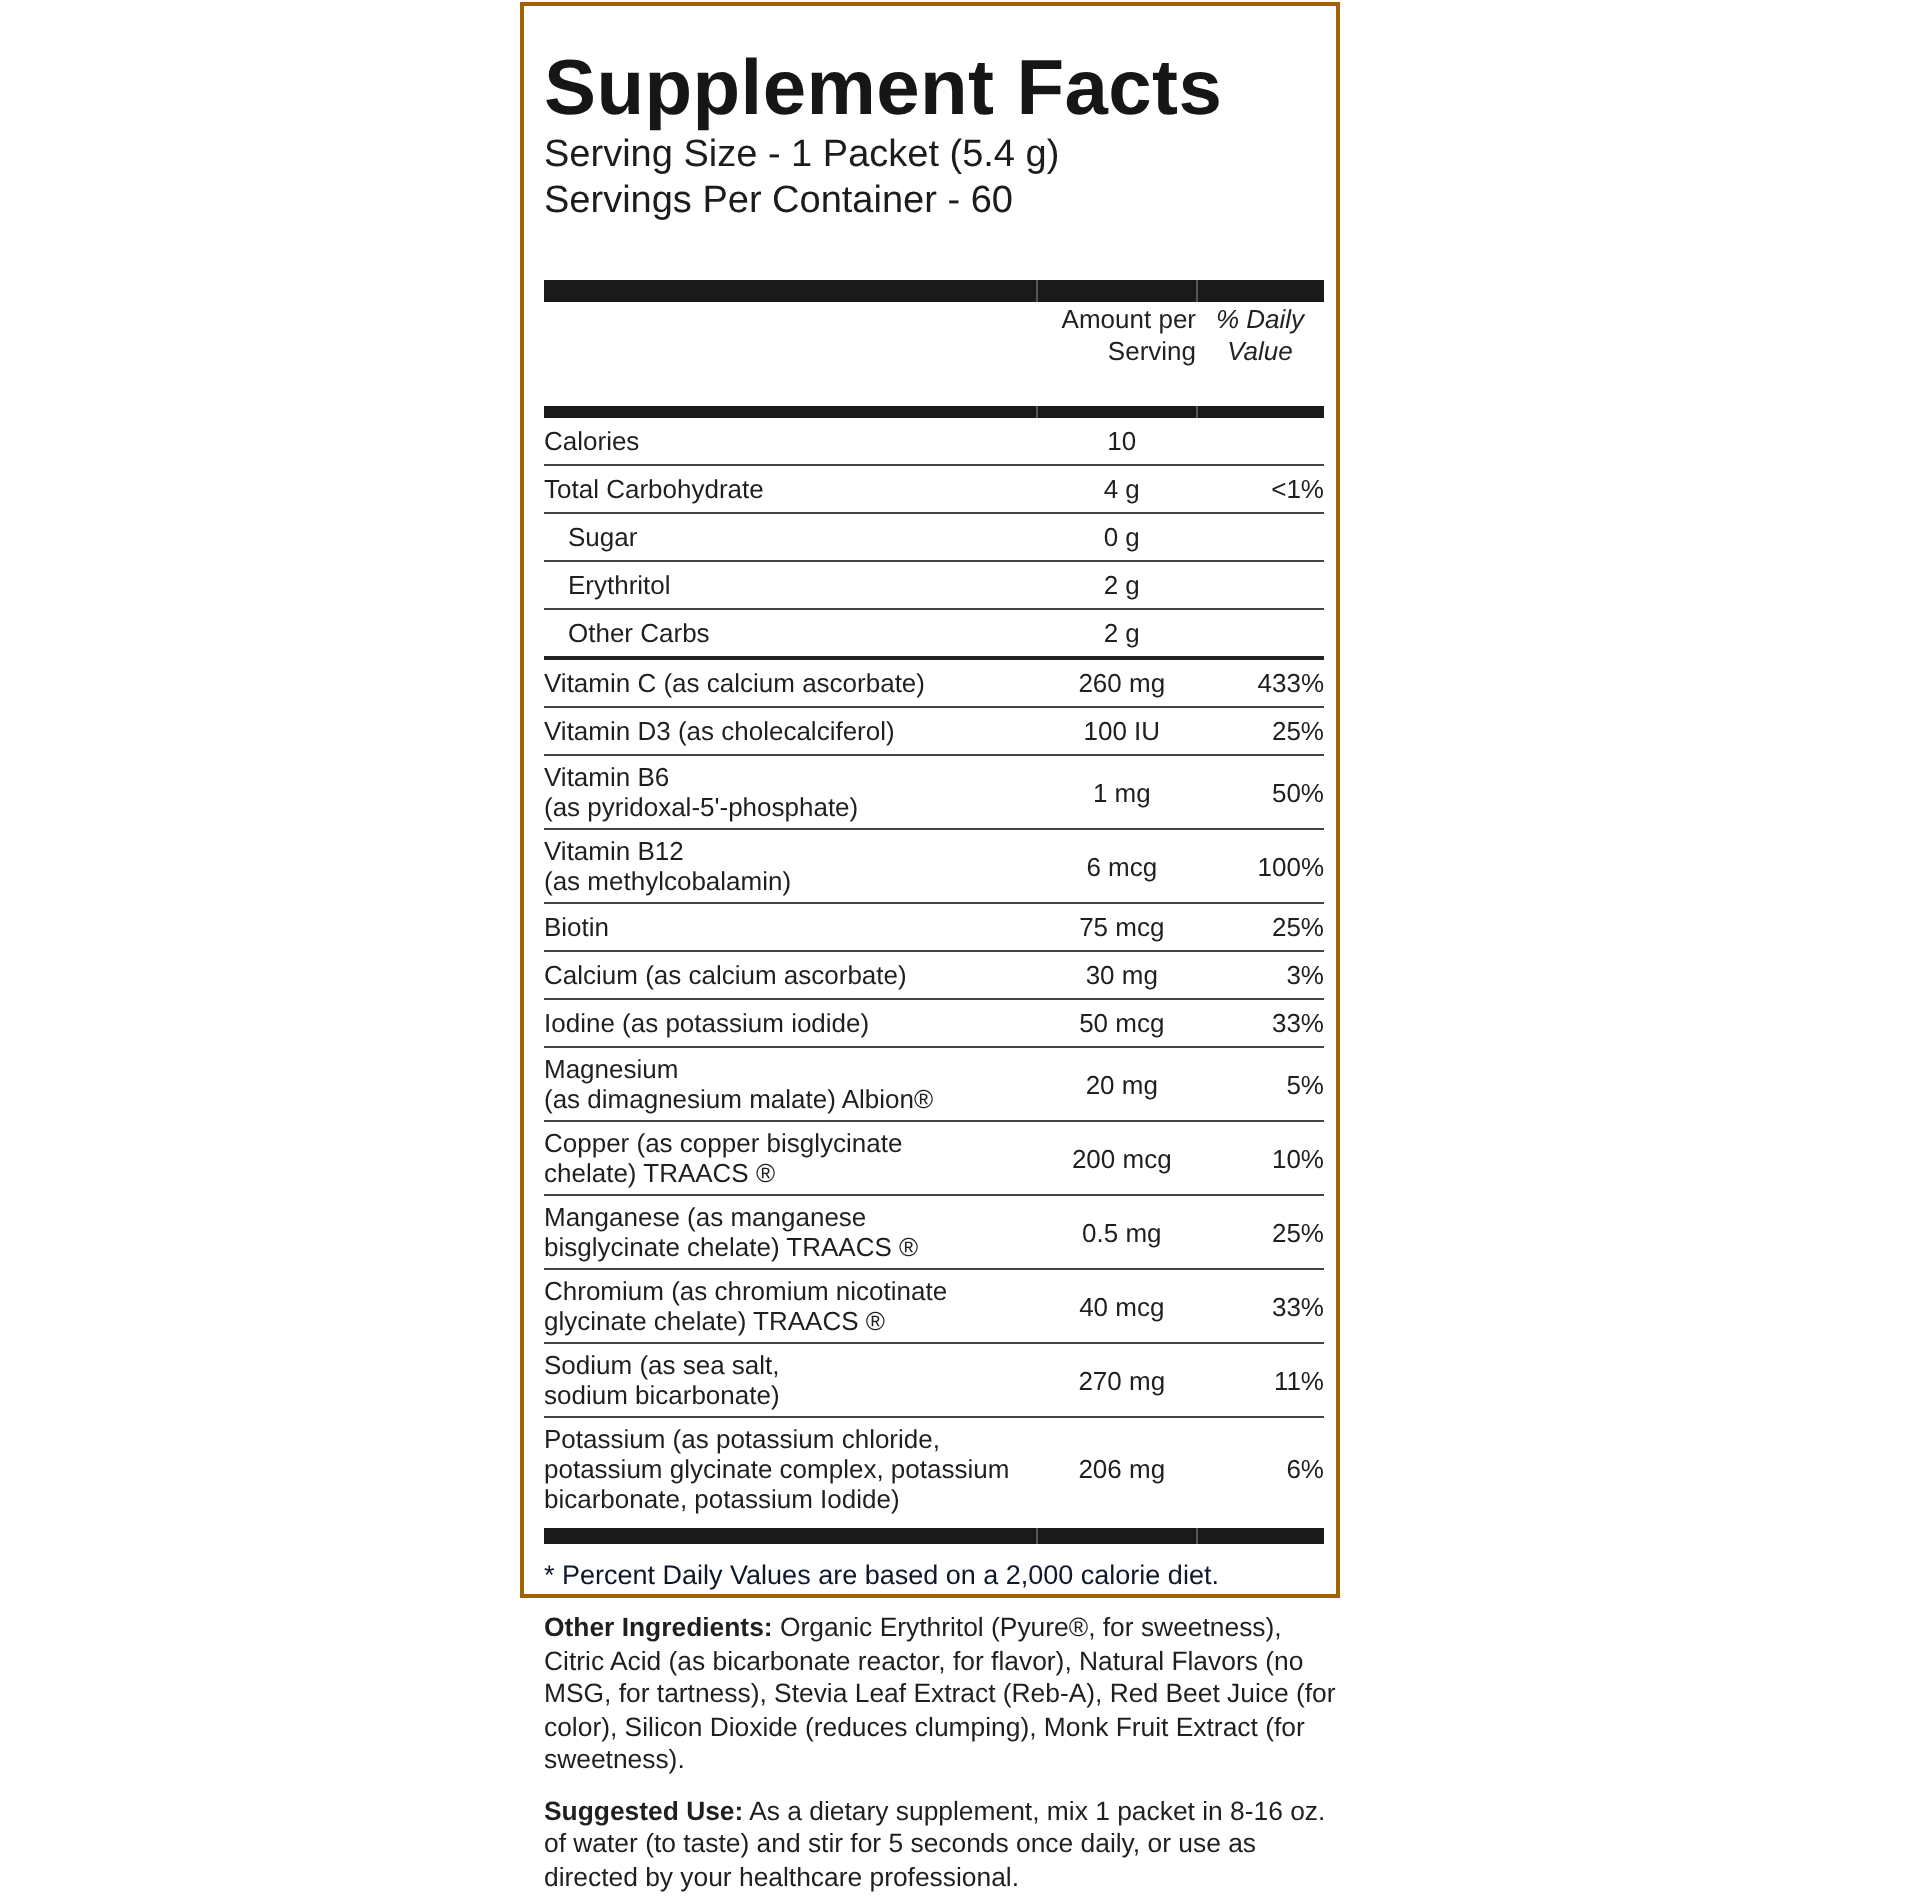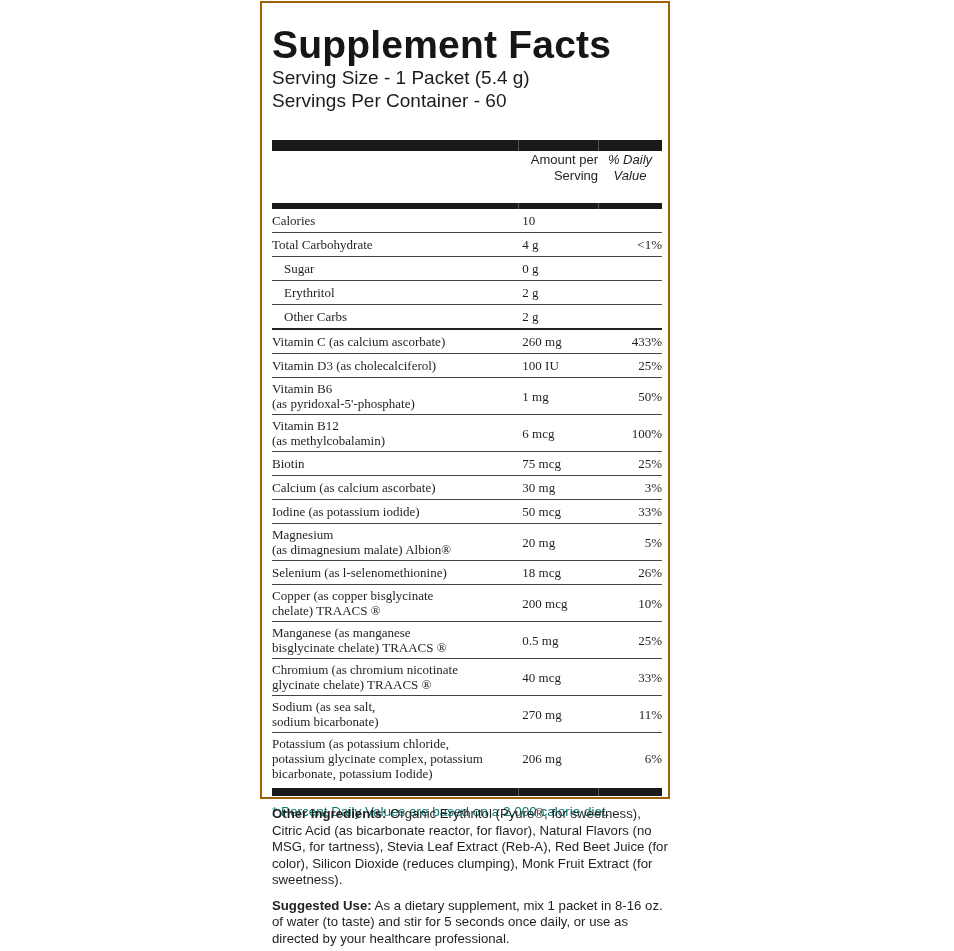--- a/index.html
+++ b/index.html
@@ -14,33 +14,33 @@
   .bar { height: 11px; background: #1a1a1a; position: relative; }
   .bar .sep { position: absolute; top: 0; width: 1px; height: 100%; background: #555; }
   .bar-top { margin-top: 28px; }
   .hdr { display: flex; height: 52px; font-size: 13px; line-height: 16px; color: #222; }
   .col-name { width: 246px; }
   .col-amt { width: 80px; text-align: right; padding-right: 0; }
   .col-dv { width: 64px; text-align: center; font-style: italic; }
   .hdr .col-amt, .hdr .col-dv { padding-top: 1px; }
   .bar-hdr { height: 6px; }
   table.rows { width: 390px; border-collapse: collapse; font-size: 13px; color: #1f1f1f; }
-  table.rows td { padding: 0; vertical-align: middle; line-height: 15px; font-family: Liberation Serif, serif; }
+  table.rows td { padding: 0; vertical-align: middle; line-height: 15px; }
   table.rows tr { border-bottom: 1px solid #444; }
   table.rows tr.thick { border-bottom: 2px solid #222; }
   table.rows tr.last { border-bottom: none; }
   td.n { width: 246px; padding-top: 2px !important; padding-bottom: 2px !important; }
   td.n.indent { padding-left: 12px !important; }
-  td.a { width: 80px; text-align: left; }
+  td.a { width: 80px; text-align: center; }
   td.d { width: 64px; text-align: right; }
   tr.r1 td { height: 19px; }
   tr.r2 td.n { height: 32px; }
   tr.r3 td.n { height: 47px; }
   .bar-bottom { height: 8px; margin-top: 4px; }
-  .footnote { font-size: 13.5px; margin-top: 8px; color: #0f766e; }
+  .footnote { font-size: 13.5px; margin-top: 8px; color: #0f172a; }
   .below { position: absolute; left: 272px; top: 806px; width: 400px; font-size: 13.2px;
            line-height: 16.5px; color: #1f1f1f; }
   .below p { margin: 0 0 9px 0; }
   .below b { font-weight: bold; }
 </style>
 </head>
 <body>
 
 <div class="panel">
   <div class="inner">
@@ -139,25 +139,20 @@
             <td class="d">33%</td>
           </tr>
       <tr class="r2">
             <td class="n">
               <div>Magnesium</div>
               <div>(as dimagnesium malate) Albion®</div>
             </td>
             <td class="a">20 mg</td>
             <td class="d">5%</td>
           </tr>
-      <tr class="r1">
-            <td class="n">Selenium (as l-selenomethionine)</td>
-            <td class="a">18 mcg</td>
-            <td class="d">26%</td>
-          </tr>
       <tr class="r2">
             <td class="n">
               <div>Copper (as copper bisglycinate</div>
               <div>chelate) TRAACS ®</div>
             </td>
             <td class="a">200 mcg</td>
             <td class="d">10%</td>
           </tr>
       <tr class="r2">
             <td class="n">

